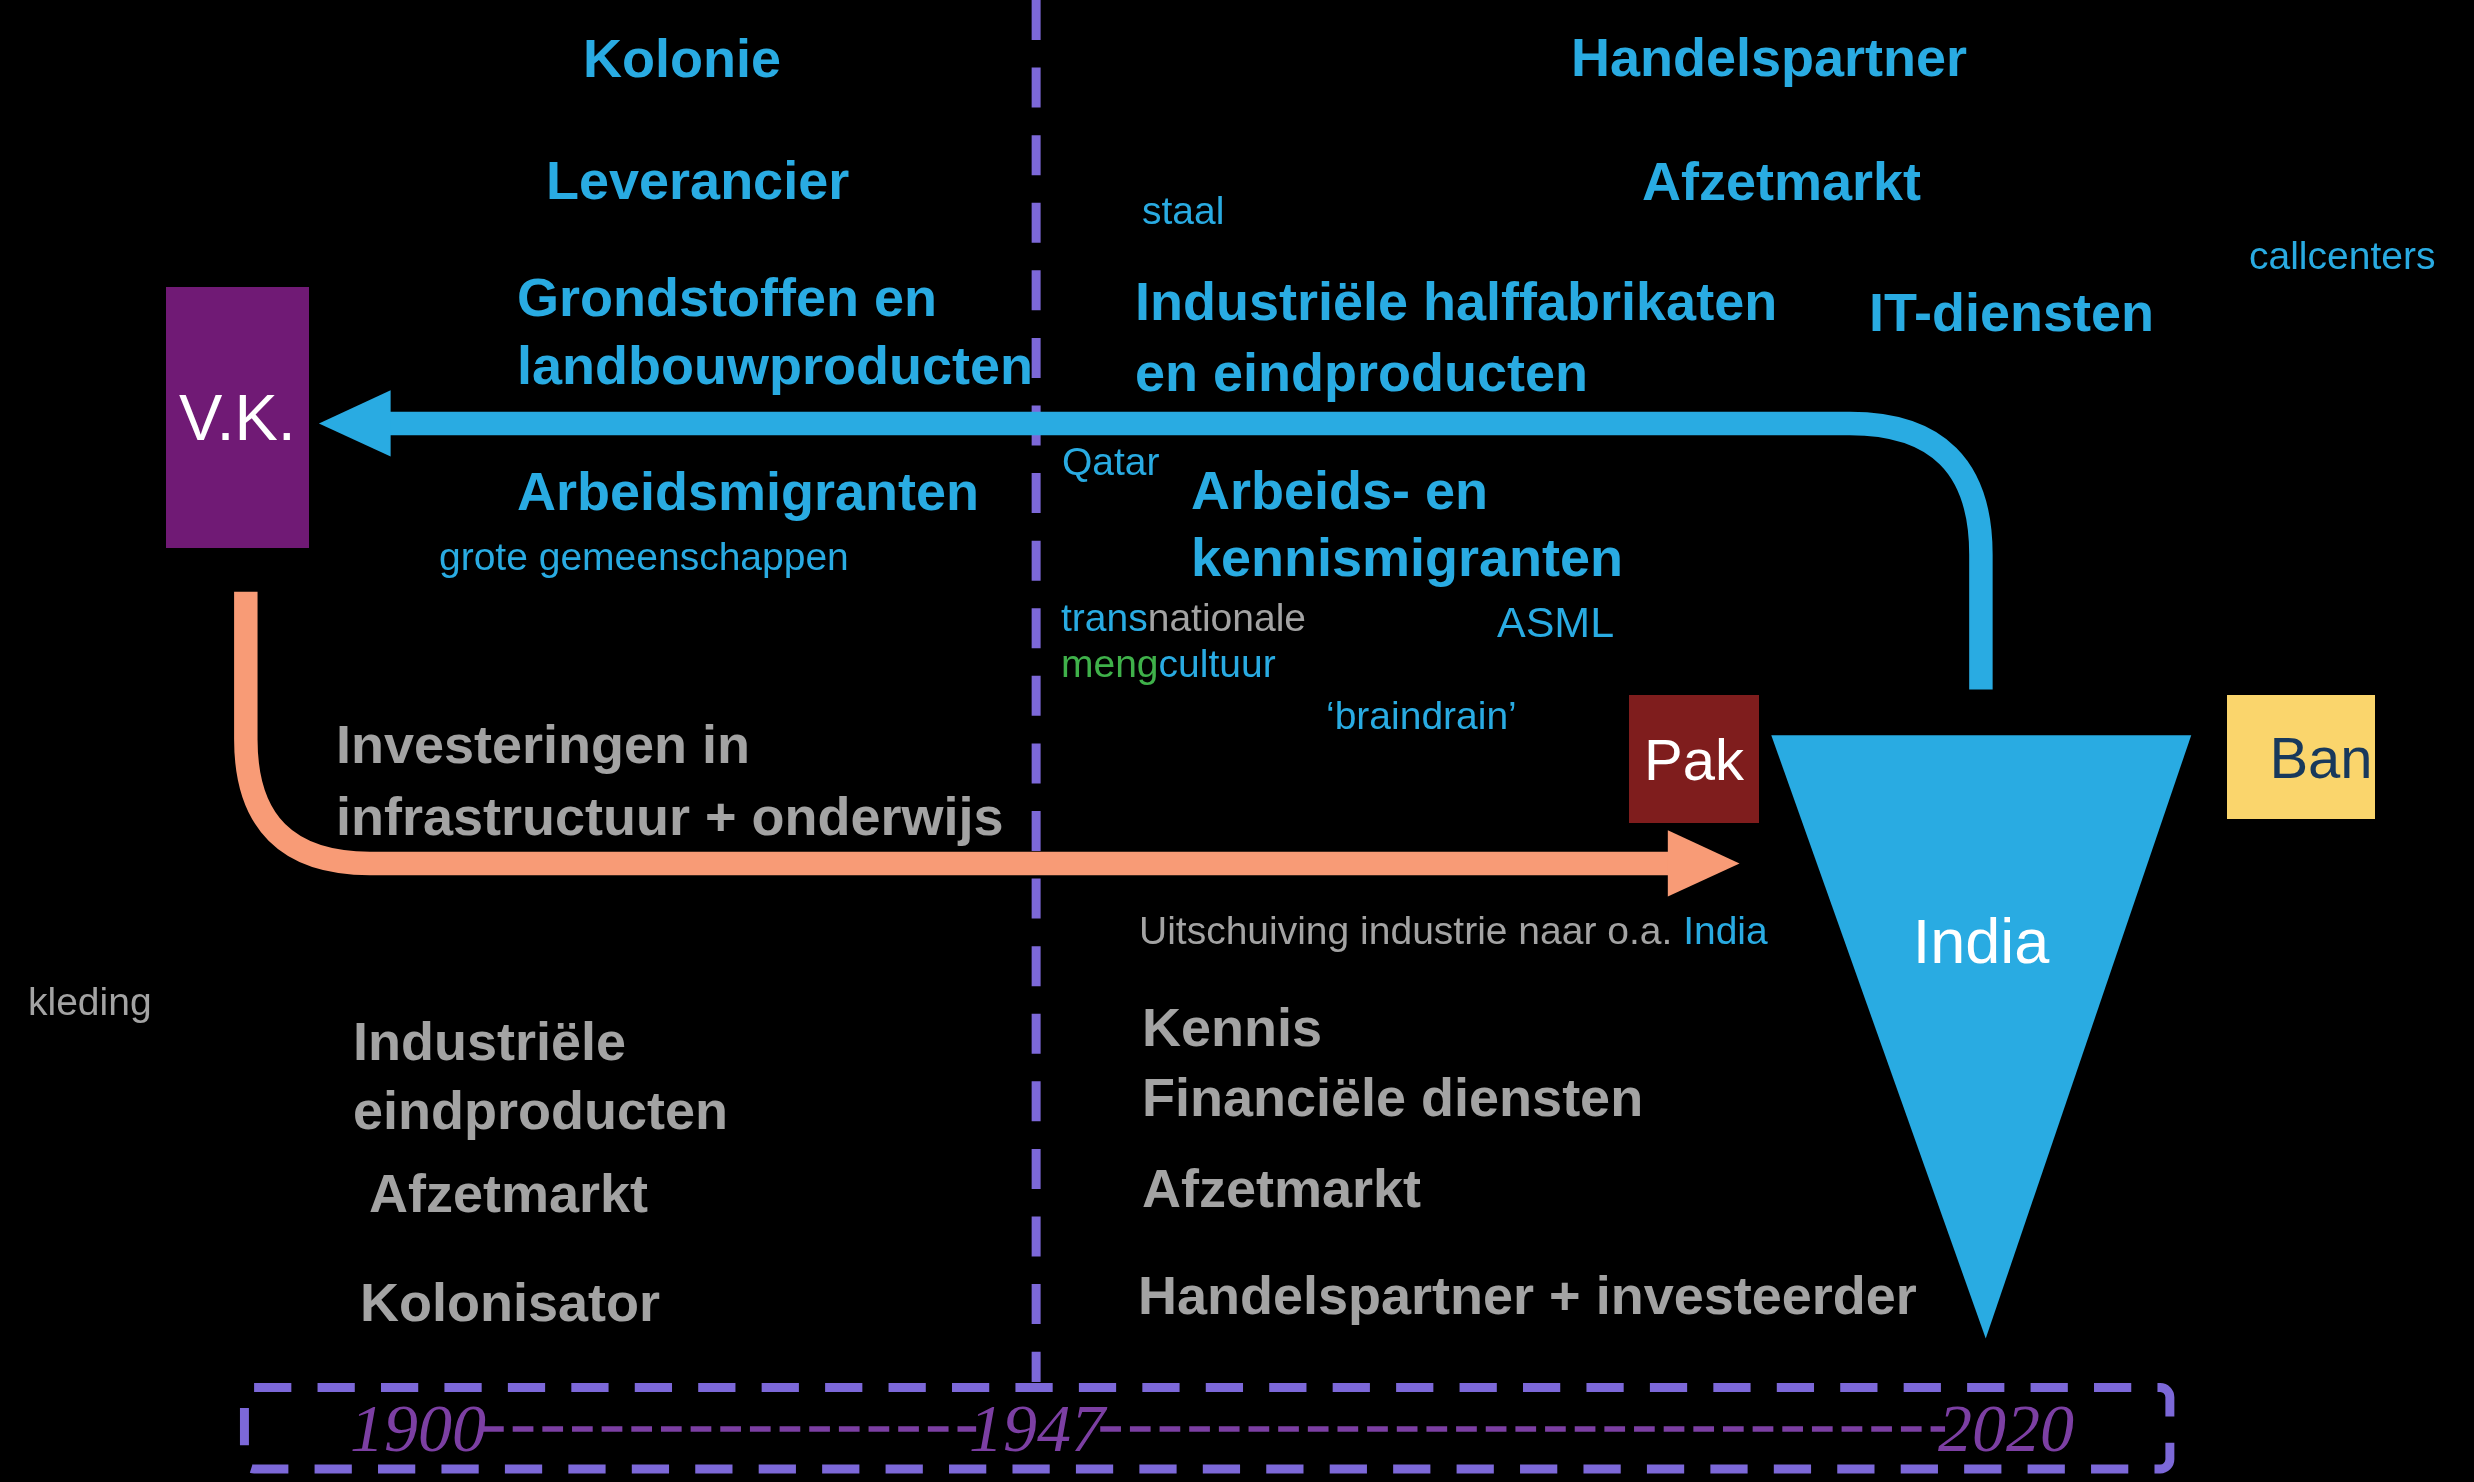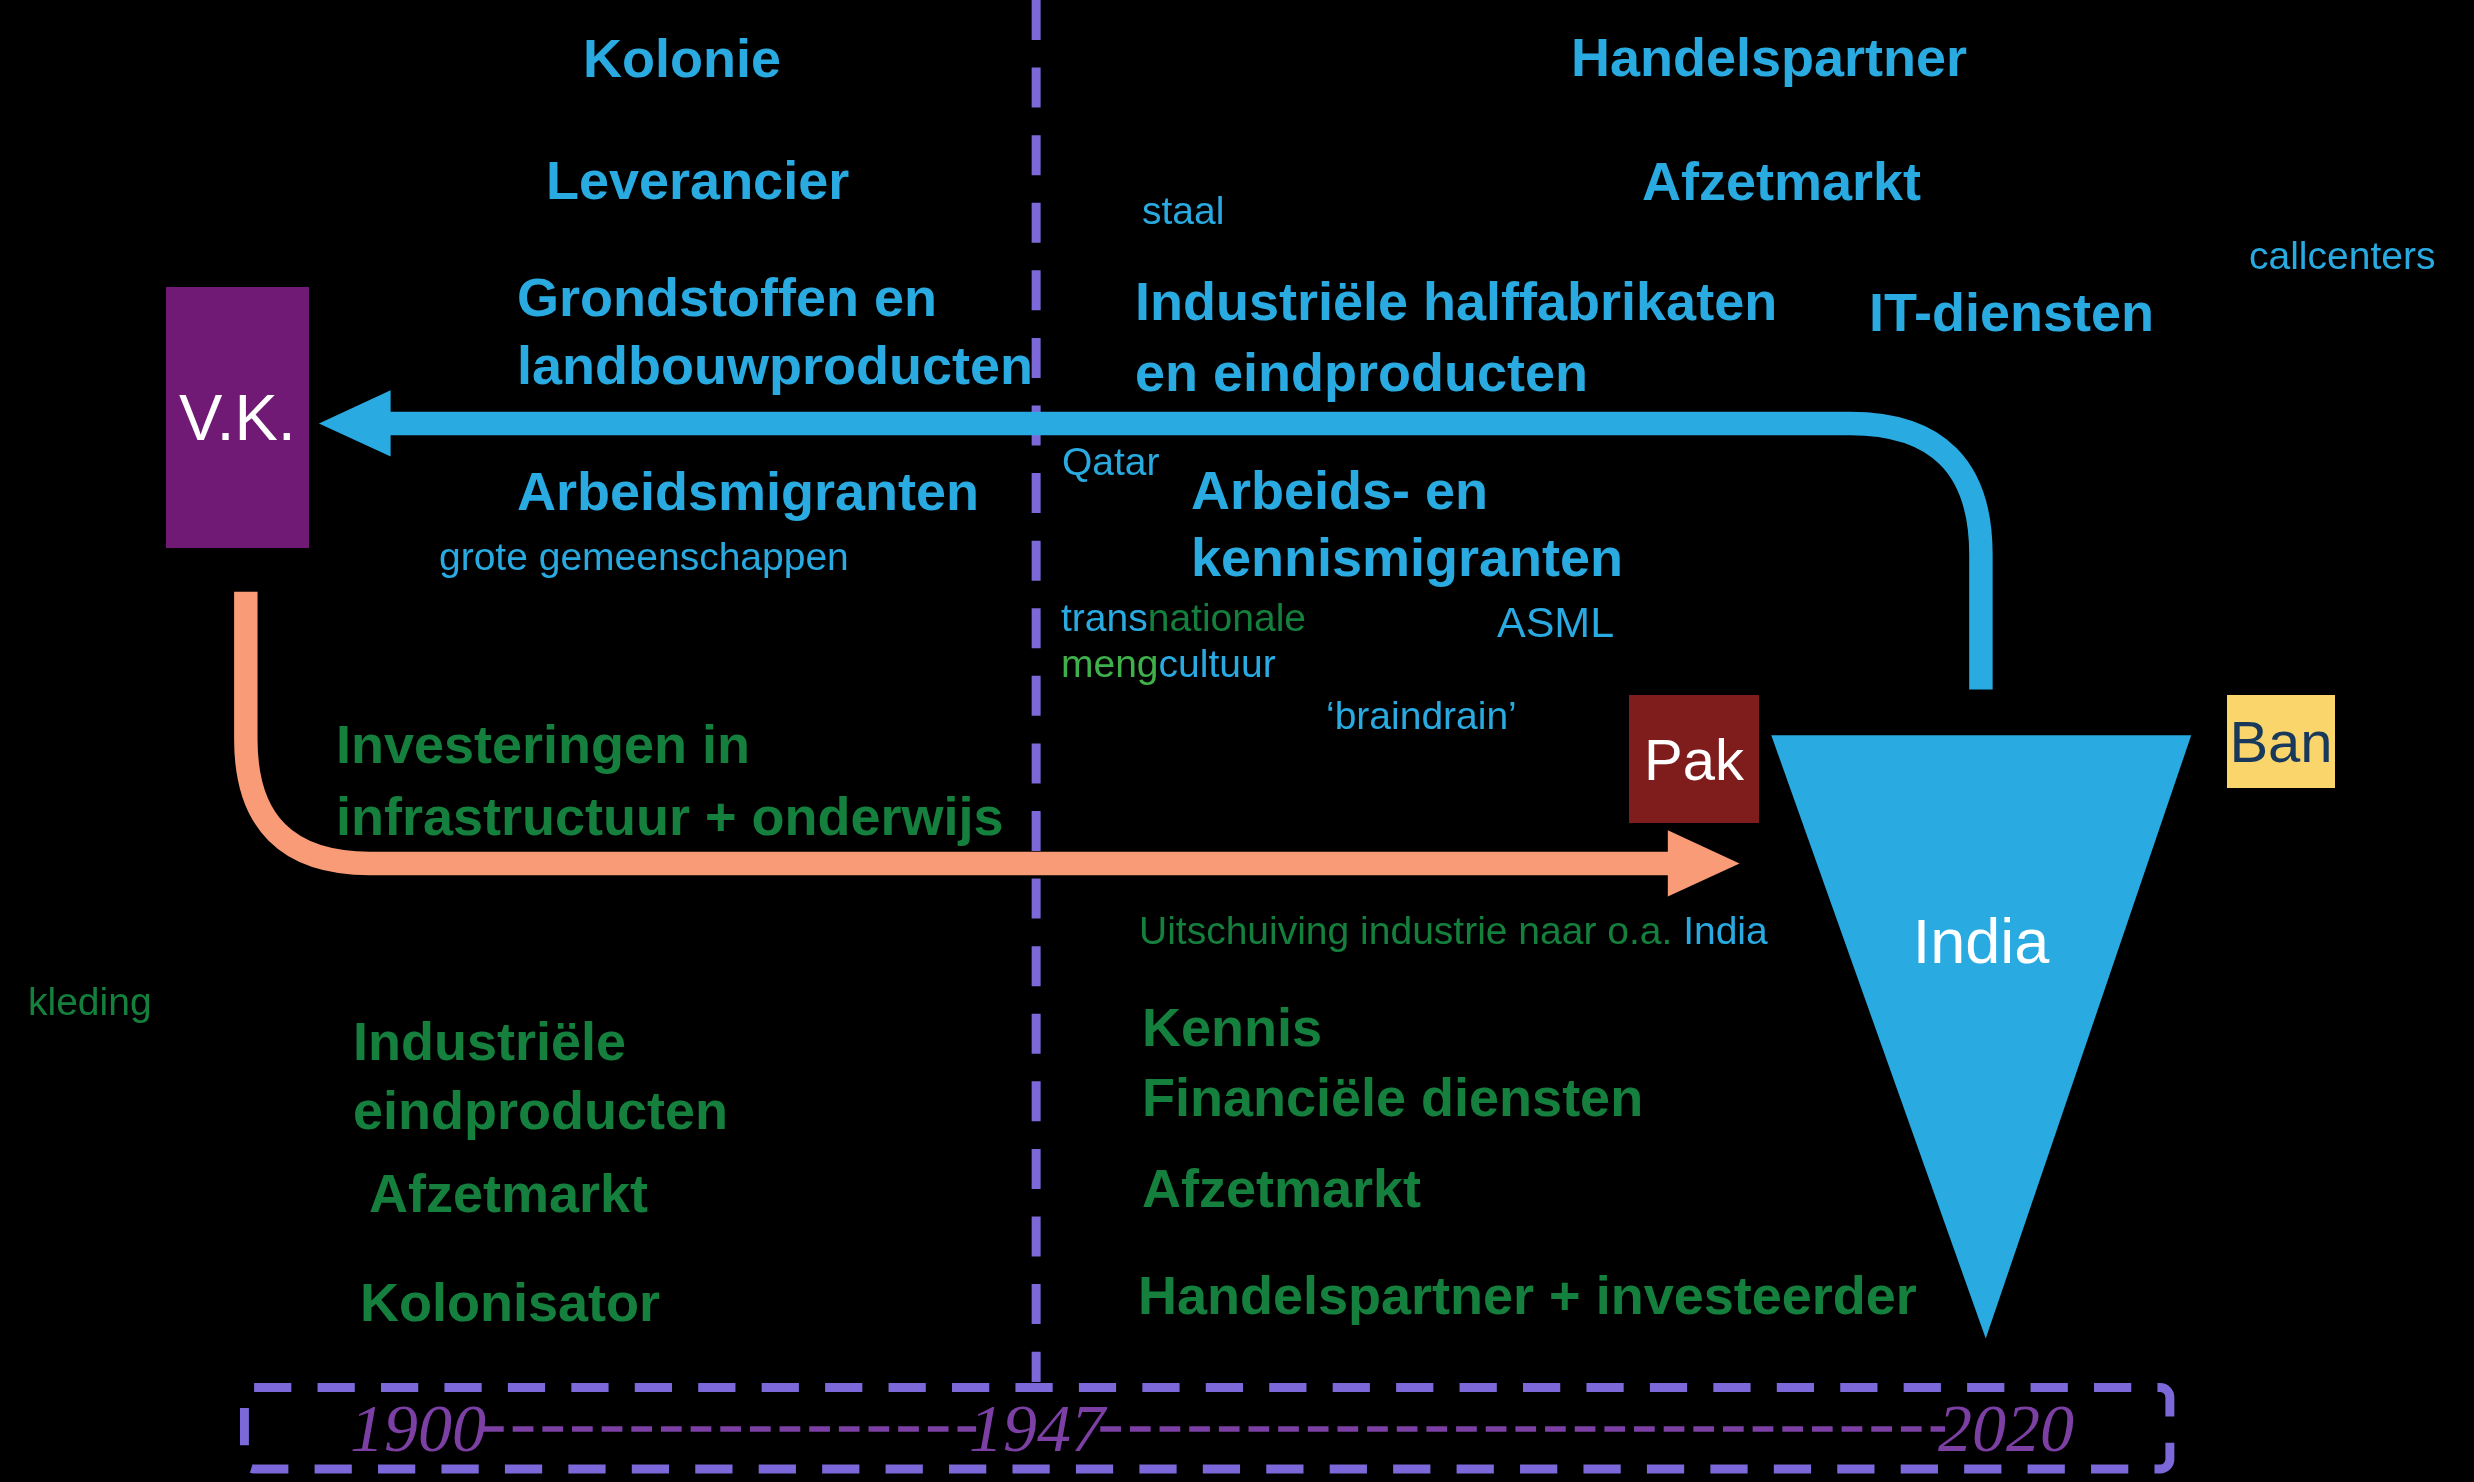--- a/index.html
+++ b/index.html
@@ -6,28 +6,28 @@
   .canvas{position:relative;width:2475px;height:1482px;background:#000000;overflow:hidden;
           font-family:"Liberation Sans",sans-serif;}
   svg.shapes{position:absolute;left:0;top:0;}
   .lbl{position:absolute;transform:translateY(-50%);white-space:nowrap;line-height:1;
        font-family:"Liberation Sans",sans-serif;}
   .ctr{transform:translate(-50%,-50%);}
   .lg{font-size:54px;font-weight:bold;}
   .md{font-size:43px;}
   .sm{font-size:39px;}
   .blue{color:#29ABE2;}
-  .orange{color:#15803d;text-align:center;}
+  .orange{color:#a3a3a3;text-align:center;}
   .green{color:#3FB14A;}
   .box{position:absolute;display:flex;align-items:center;justify-content:center;}
   .vk-box{left:166px;top:287px;width:143px;height:261px;background:#701a75;}
   .vk-box .t{font-size:65px;color:#FFFFFF;}
   .pak-box{left:1629px;top:695px;width:130px;height:128px;background:#7f1d1d;}
   .pak-box .t{font-size:58px;color:#FFFFFF;}
-  .ban-box{left:2227px;top:695px;width:108px;height:93px;background:#FAD56C;}
+  .ban-box{left:2227px;top:695px;width:108px;height:124px;background:#FAD56C;padding-left:40px;}
   .ban-box .t{font-size:58px;color:#18395C;}
   .india-lbl{left:1981px;top:941px;font-size:63px;color:#FFFFFF;}
   .year{position:absolute;transform:translate(-50%,-50%);white-space:nowrap;
         font-family:"Liberation Serif",serif;font-style:italic;font-size:68px;color:#7C3FA3;}
 </style>
 </head>
 <body>
 
 <div class="canvas">
 

